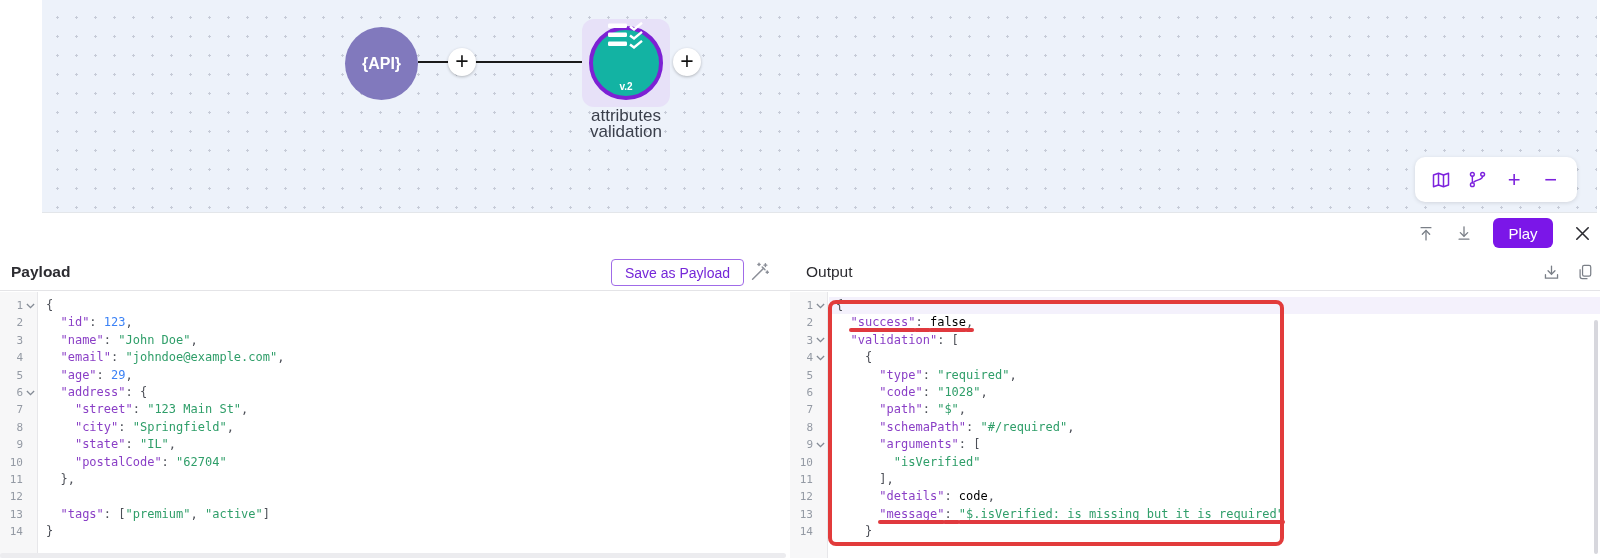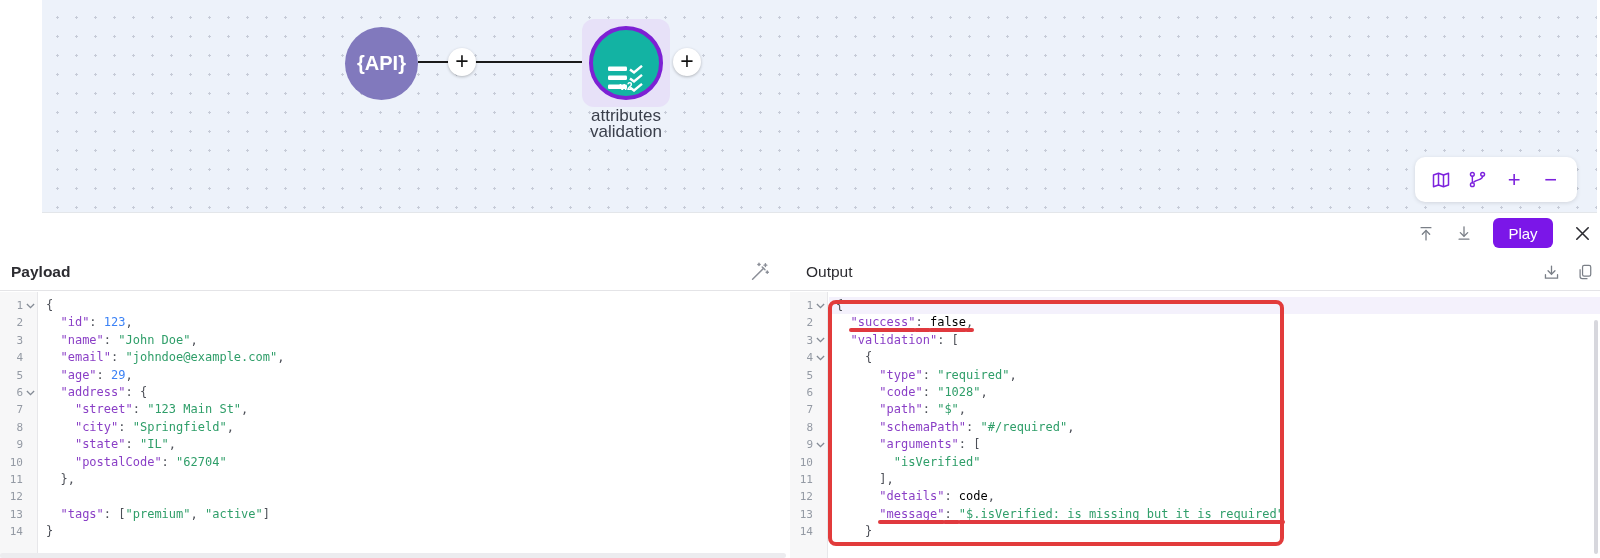--- a/index.html
+++ b/index.html
@@ -8,37 +8,37 @@
   .stage { position:relative; width:1600px; height:558px; background:#fff; }
 
   
   .canvas { position:absolute; left:42px; top:0; width:1555px; height:213px;
             background:#edf2fa;
             background-image:radial-gradient(#c6cbd7 1.1px, transparent 1.4px);
             background-size:19px 19px; background-position:6px 8px;
             border-bottom:1px solid #e3e6ea; }
   .api-node { position:absolute; left:303px; top:27px; width:73px; height:73px;
               border-radius:50%; background:#8179bd; display:flex; align-items:center;
-              justify-content:center; color:#fff; font-weight:bold; font-size:20px; }
+              justify-content:center; color:#fff; font-weight:bold; font-size:16px; }
   .edge-line { position:absolute; left:376px; top:61px; width:186px; height:2px; background:#1a1a1a; }
   .edge-arrow { position:absolute; left:558px; top:55px; width:0; height:0;
                 border-left:12px solid #1a1a1a; border-top:7px solid transparent;
                 border-bottom:7px solid transparent; }
   .plus-circle { position:absolute; width:28px; height:28px; border-radius:50%; background:#fff;
                  box-shadow:0 1px 3px rgba(0,0,0,.25); display:flex; align-items:center;
                  justify-content:center; font-size:23px; font-weight:300; color:#111;
                  line-height:1; padding-bottom:2px; }
   .plus-1 { left:406px; top:48px; }
   .plus-2 { left:631px; top:48px; }
   .vnode-box { position:absolute; left:540px; top:19px; width:88px; height:88px;
                background:#e7e1f8; border-radius:12px; display:flex; align-items:center;
                justify-content:center; }
   .vnode-circle { position:relative; width:74px; height:74px; border-radius:50%;
                   background:#13b3a3; border:4px solid #7d21d4; display:flex;
-                  align-items:flex-end; justify-content:center; }
+                  align-items:flex-start; justify-content:center; }
   .vnode-version { position:absolute; bottom:4px; left:0; right:0; text-align:center;
                    color:#fff; font-size:10px; font-weight:bold; }
   .node-label { position:absolute; left:524px; top:108px; width:120px; text-align:center;
                 font-size:17px; color:#3a3f4b; line-height:16px; }
   .canvas-toolbar { position:absolute; right:20px; bottom:10px; width:162px; height:45px;
                     background:#fff; border-radius:10px; box-shadow:0 1px 4px rgba(0,0,0,.12);
                     display:flex; align-items:center; justify-content:space-around; padding:0 8px; }
   .ct-icon { color:#7c22dd; font-size:22px; font-weight:400; cursor:pointer;
              display:flex; align-items:center; justify-content:center; width:24px; }
 
@@ -179,20 +179,21 @@
     <button class="play-btn">Play</button>
     <span class="close-icon">
       <svg width="19" height="19" viewBox="0 0 20 20" fill="none" stroke="#2b2b31" stroke-width="1.7" stroke-linecap="round">
         <path d="M4 4l12 12M16 4L4 16"></path>
       </svg>
     </span>
   </div>
 
   <div class="pane-headers">
     <span class="pane-title payload-title">Payload</span>
+    <button class="save-btn">Save as Payload</button>
     <span class="wand-icon">
       <svg width="22" height="22" viewBox="0 0 24 24" fill="none" stroke="#8b8f98" stroke-width="1.6" stroke-linecap="round">
         <path d="M5 20 17 8"></path>
           <path d="m15.5 6.5 3 3"></path>
         <path d="M19 3v3M17.5 4.5h3"></path>
           <path d="M12 2.5v2.4M10.8 3.7h2.4"></path>
           <path d="M21 11v2.4M19.8 12.2h2.4"></path>
       </svg>
     </span>
     <span class="pane-title output-title">Output</span>

